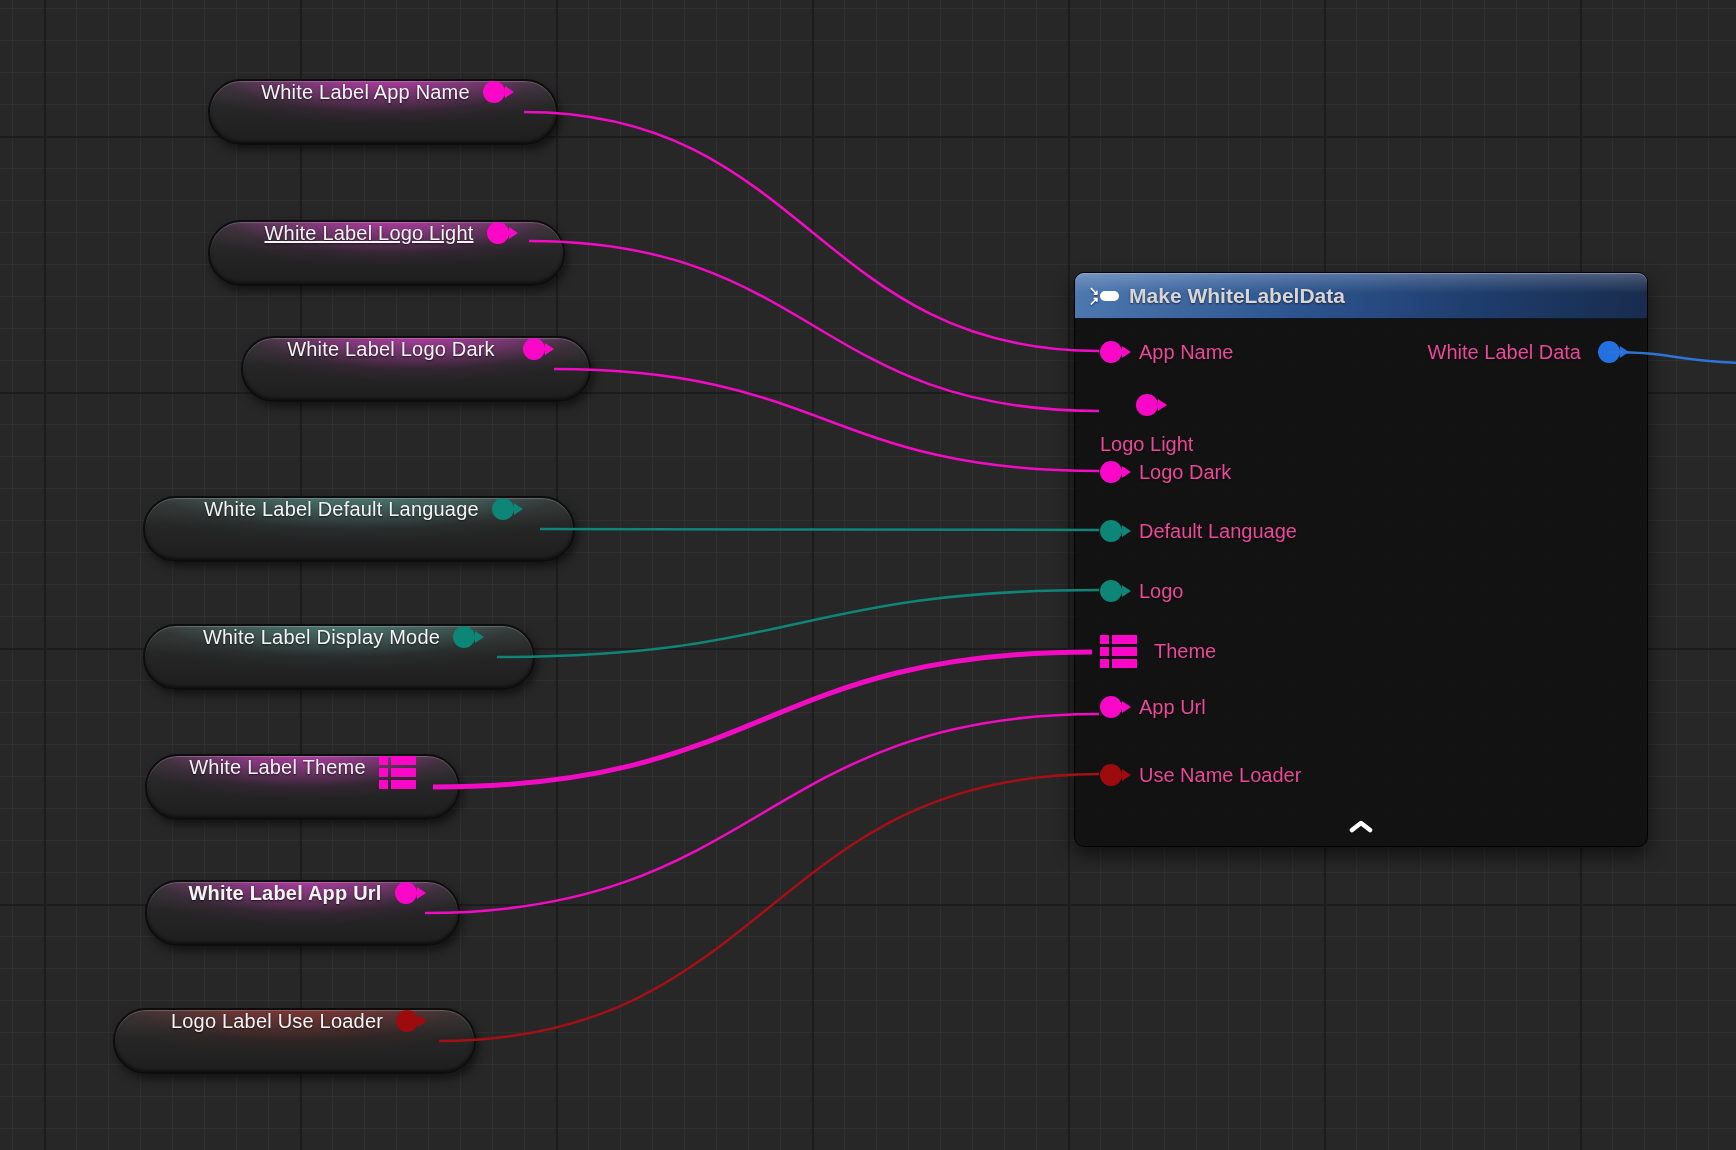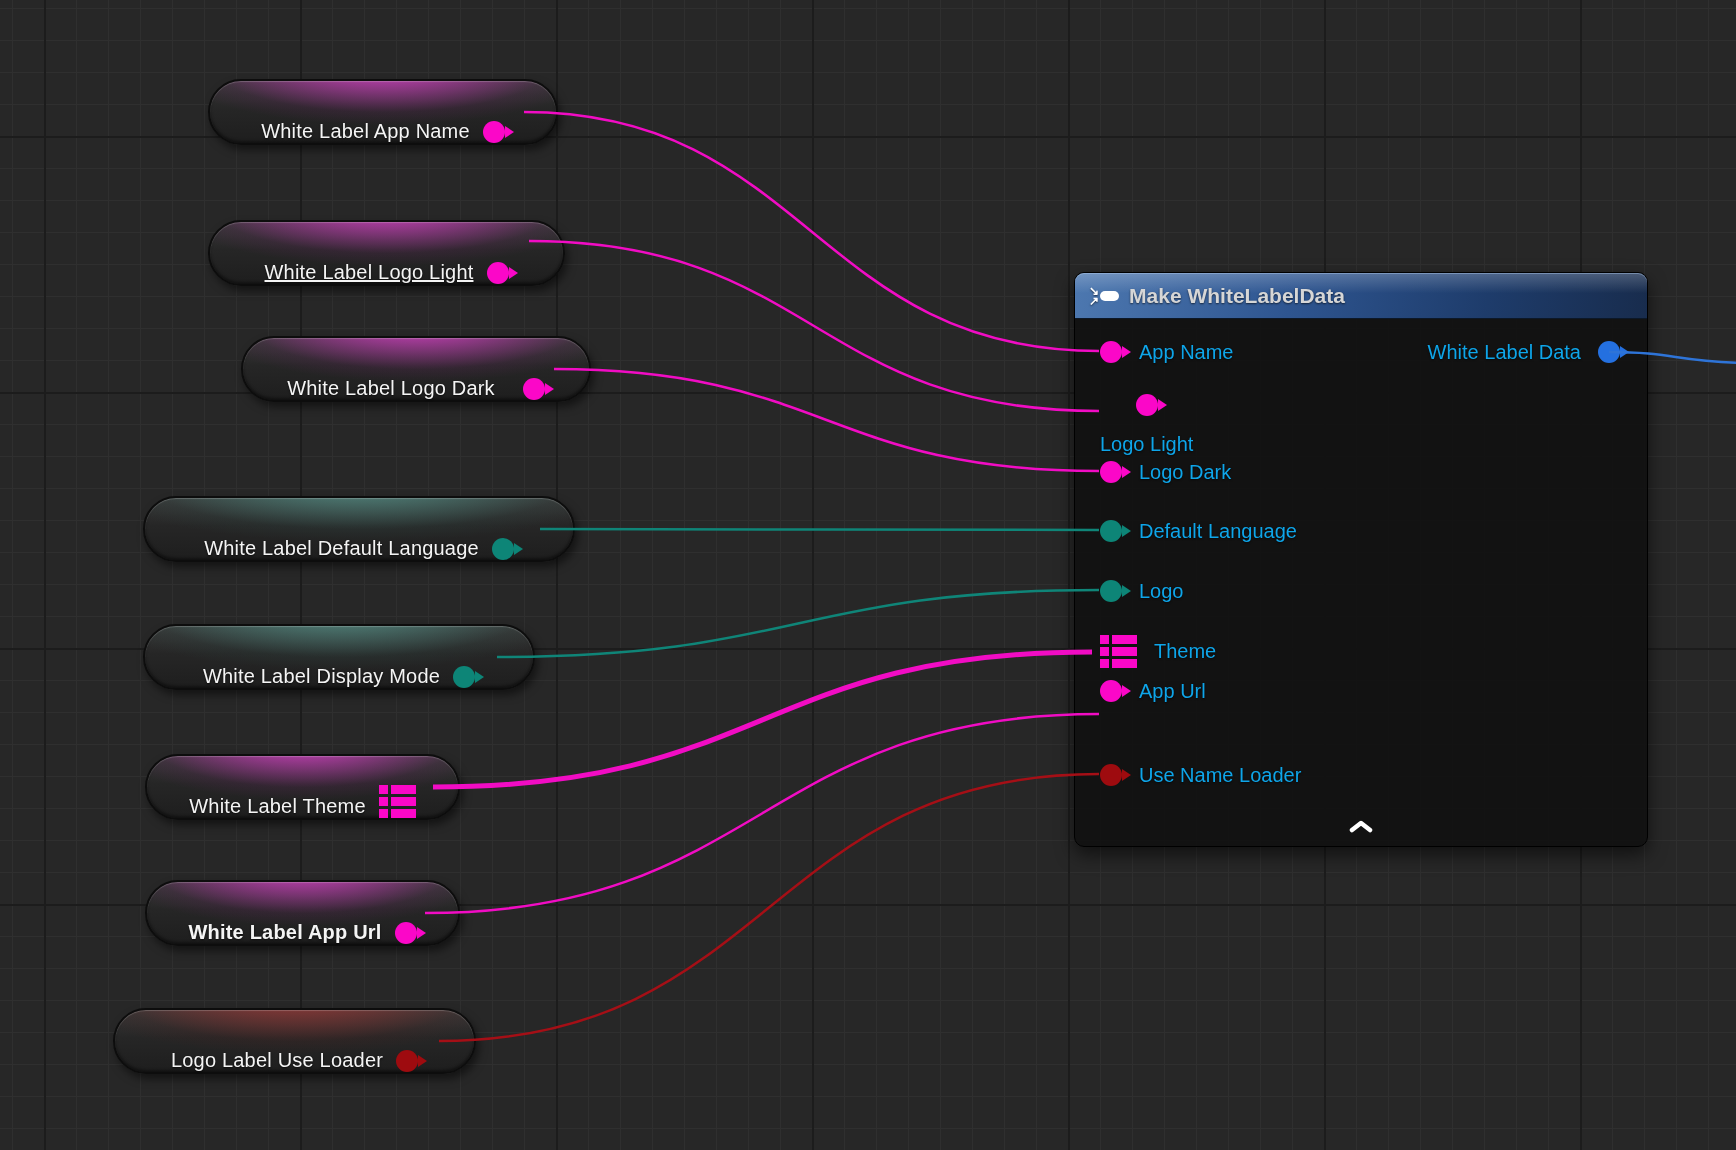--- a/index.html
+++ b/index.html
@@ -18,21 +18,21 @@
     background-position:44px 136px,44px 136px,12px 8px,12px 8px;
   }
 
   
   .pill{
     position:absolute;
     height:66px;
     border-radius:34px;
     border:2px solid #0d0d0d;
     box-sizing:border-box;
-    display:flex;align-items:flex-end;justify-content:center;gap:13px;
+    display:flex;align-items:flex-start;justify-content:center;gap:13px;
     color:#f4f4f4;font-size:20px;letter-spacing:.2px;
     text-shadow:0 1px 2px rgba(0,0,0,.65);
     background-image:
       radial-gradient(85% 130% at 50% -25%, var(--glow-strong) 0%, var(--glow-faint) 58%, rgba(0,0,0,0) 74%),
       linear-gradient(180deg,#373737 0%,#262626 45%,#1e1e1e 100%);
     box-shadow:3px 5px 9px rgba(0,0,0,.5), inset 0 1px 1px rgba(255,255,255,.22), inset 0 -2px 3px rgba(0,0,0,.45);
   }
   .t-magenta{--glow-strong:rgba(224,62,206,.95);--glow-faint:rgba(150,40,140,.12);--pin:#fb07c8;}
   .t-teal   {--glow-strong:rgba(86,152,142,.88);--glow-faint:rgba(60,115,105,.10);--pin:#0d8577;}
   .t-red    {--glow-strong:rgba(172,54,52,.82);--glow-faint:rgba(120,32,30,.10);--pin:#9e0b0f;}
@@ -74,21 +74,21 @@
     color:#d6d6d6;font-size:21px;font-weight:bold;
     text-shadow:0 1px 2px rgba(0,0,0,.6);
   }
   .makestruct-icon{display:flex;align-items:center;}
   .makestruct-icon .arrows{display:flex;flex-direction:column;color:#fff;font-size:12px;line-height:10px;font-weight:bold;}
   .makestruct-icon .pill-glyph{width:19px;height:10px;border-radius:5px;background:#fff;margin-left:1px;}
 
   .row{position:absolute;display:flex;align-items:center;gap:17px;height:36px;}
   .row.in{left:25px;}
   .row.out{right:27px;flex-direction:row-reverse;}
-  .row .lbl{color:#0ea5e9;font-size:20px;white-space:nowrap;text-shadow:0 1px 2px rgba(0,0,0,.6);}
+  .row .lbl{color:#ec4899;font-size:20px;white-space:nowrap;text-shadow:0 1px 2px rgba(0,0,0,.6);}
   .p-magenta{--pin:#fb07c8;}
   .p-teal{--pin:#0d8577;}
   .p-red{--pin:#9e0b0f;}
   .p-blue{--pin:#2470e0;}
 
   .collapse-btn{
     position:absolute;left:50%;bottom:9px;transform:translateX(-50%);
     width:40px;height:22px;display:flex;align-items:center;justify-content:center;
     cursor:pointer;
   }
@@ -185,21 +185,21 @@
       <span class="struct-pin">
           <i></i>
           <i></i>
           <i></i>
           <i></i>
           <i></i>
           <i></i>
         </span>
       <span class="lbl">Theme</span>
     </div>
-    <div class="row in p-magenta" style="top:400px;">
+    <div class="row in p-magenta" style="top:416px;">
       <span class="pin"></span>
       <span class="lbl">App Url</span>
     </div>
     <div class="row in p-red" style="top:484px;">
       <span class="pin"></span>
       <span class="lbl">Use Name Loader</span>
     </div>
 
     <div class="row out p-blue" style="top:61px;">
       <span class="pin"></span>

